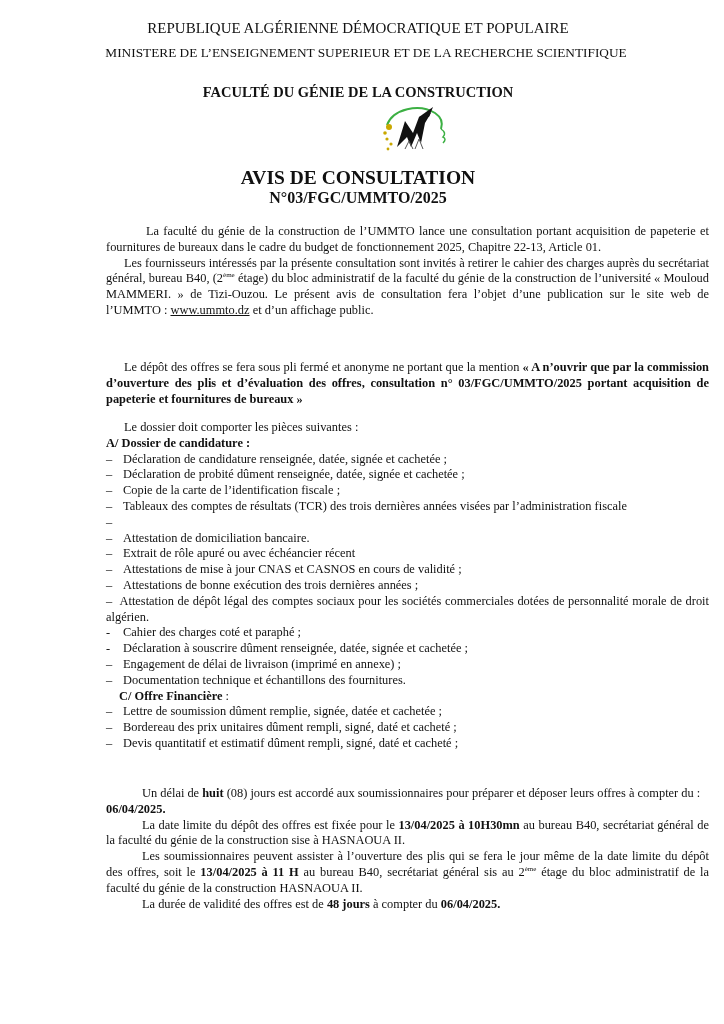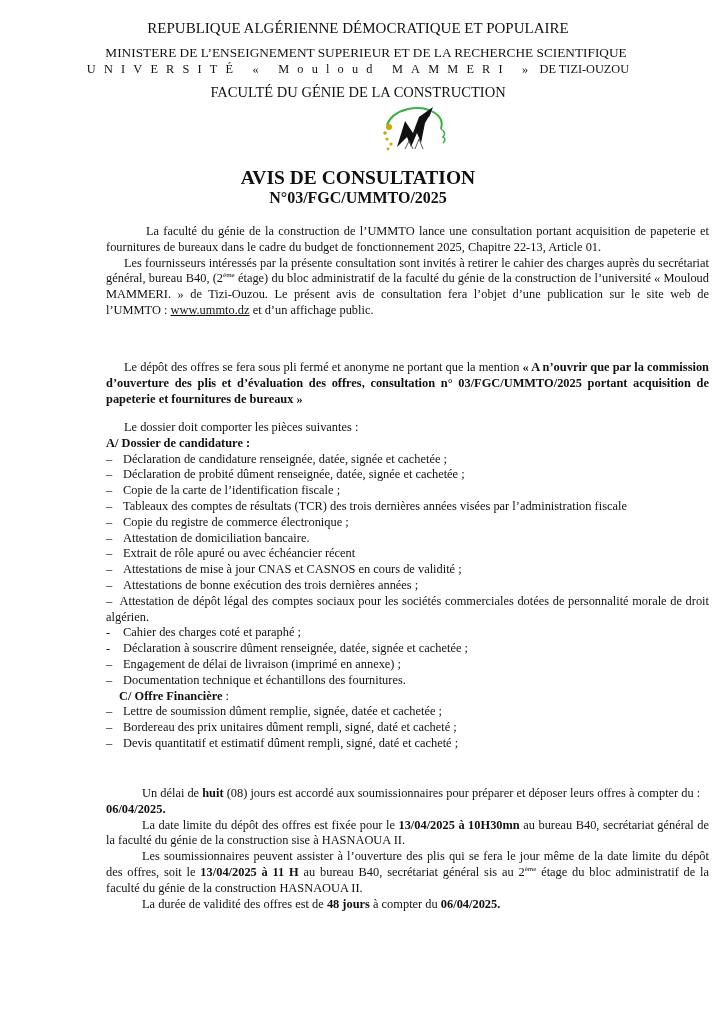--- a/index.html
+++ b/index.html
@@ -4,21 +4,21 @@
 <style>
   html, body { margin: 0; padding: 0; background: #ffffff; }
   body { width: 724px; height: 1024px; position: relative; overflow: hidden;
          font-family: "Liberation Serif", "DejaVu Serif", serif; color: #111; }
   .page { position: absolute; left: 0; top: 0; width: 724px; height: 1024px; }
   .hdr { position: absolute; left: 0; width: 716px; text-align: center; white-space: nowrap; }
   .h1 { top: 20px; font-size: 15px; }
   .h2 { top: 45px; font-size: 13.3px; left: 8px; }
   .h3 { top: 62px; font-size: 12.3px; }
   .h3 .sp { letter-spacing: 8.2px; }
-  .h4 { top: 84px; font-size: 14.5px; font-weight: normal; }
+  .h4 { top: 84px; font-size: 14.5px; font-weight: bold; }
   .logo { position: absolute; left: 375px; top: 103px; width: 80px; height: 52px; }
   .title { top: 167px; font-size: 19.5px; font-weight: bold; }
   .subtitle { top: 189px; font-size: 16px; font-weight: bold; }
   .body { position: absolute; left: 106px; width: 603px; font-size: 12.4px; line-height: 15.8px; }
   p { margin: 0; text-align: justify; }
   .ind { text-indent: 40px; }
   .ind2 { text-indent: 18px; }
   .ind3 { text-indent: 36px; }
   b { font-weight: bold; }
   .li { display: flex; }
@@ -28,21 +28,20 @@
   sup { font-size: 7px; vertical-align: 5px; line-height: 0; }
   a { color: #111; text-decoration: underline; }
 </style>
 </head>
 <body>
 
 <div class="page">
 
   <div class="hdr h1">REPUBLIQUE ALGÉRIENNE DÉMOCRATIQUE ET POPULAIRE</div>
   <div class="hdr h2">MINISTERE DE L’ENSEIGNEMENT SUPERIEUR ET DE LA RECHERCHE SCIENTIFIQUE</div>
-  <div class="hdr h3"><span class="sp">UNIVERSITÉ « Mouloud MAMMERI »</span><span> DE TIZI-OUZOU</span></div>
   <div class="hdr h4">FACULTÉ DU GÉNIE DE LA CONSTRUCTION</div>
 
   <svg class="logo" viewBox="0 0 80 52">
     <path d="M12 22 C18 6 44 0 60 10 C66 14 68 20 66 26" fill="none" stroke="#3cb043" stroke-width="2"></path>
     <path d="M66 26 q6 4 2 8 q4 2 0 6" fill="none" stroke="#3cb043" stroke-width="1.5"></path>
     <circle cx="14" cy="24" r="3" fill="#c9a800"></circle>
     <circle cx="10" cy="30" r="1.8" fill="#c9a800"></circle>
     <circle cx="12" cy="36" r="1.6" fill="#c9a800"></circle>
     <circle cx="16" cy="41" r="1.6" fill="#c9a800"></circle>
     <circle cx="13" cy="46" r="1.4" fill="#c9a800"></circle>
@@ -78,21 +77,20 @@
     <div class="li">
         <span class="dash">–</span>
         <span>Copie de la carte de l’identification fiscale ;</span>
       </div>
     <div class="li">
         <span class="dash">–</span>
         <span>Tableaux des comptes de résultats (TCR) des trois dernières années visées par l’administration fiscale</span>
       </div>
     <div class="li">
         <span class="dash">–</span>
-        <span>Copie du registre de commerce électronique ;</span>
       </div>
     <div class="li">
         <span class="dash">–</span>
         <span>Attestation de domiciliation bancaire.</span>
       </div>
     <div class="li">
         <span class="dash">–</span>
         <span>Extrait de rôle apuré ou avec échéancier récent</span>
       </div>
     <div class="li">

